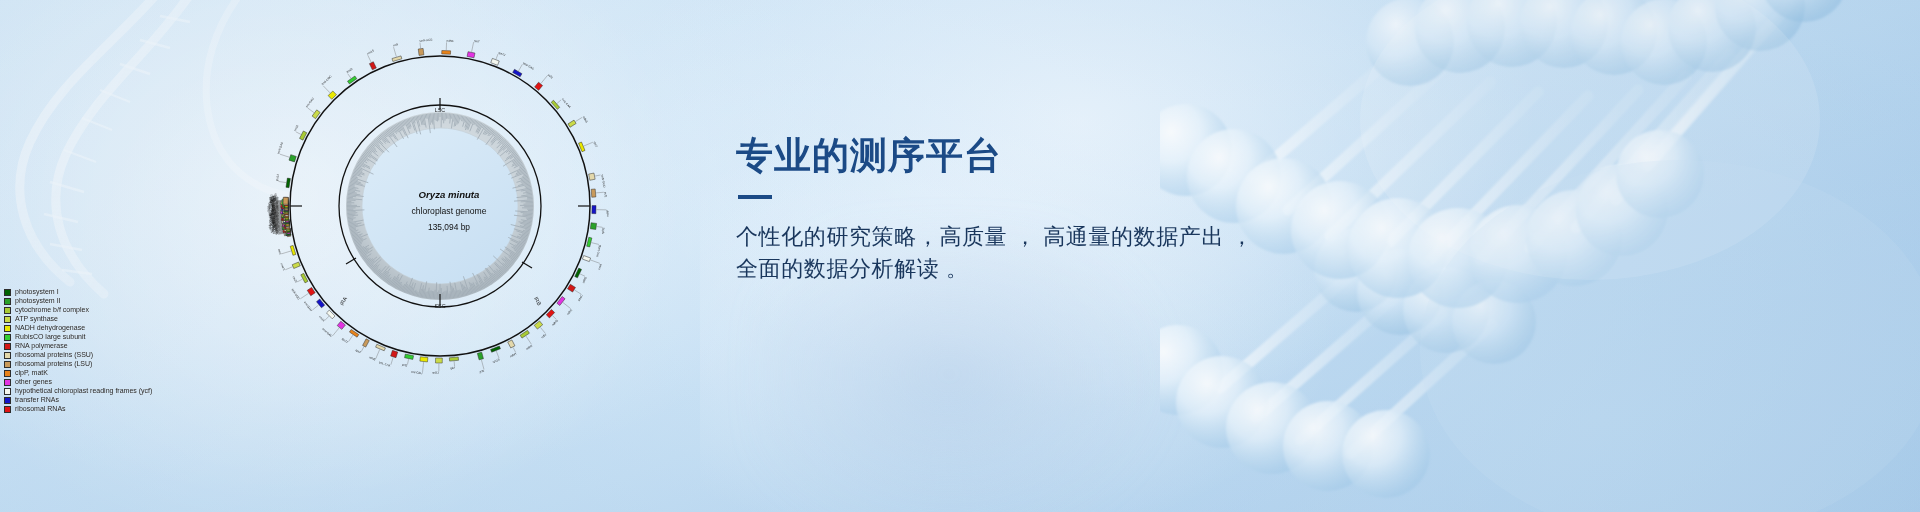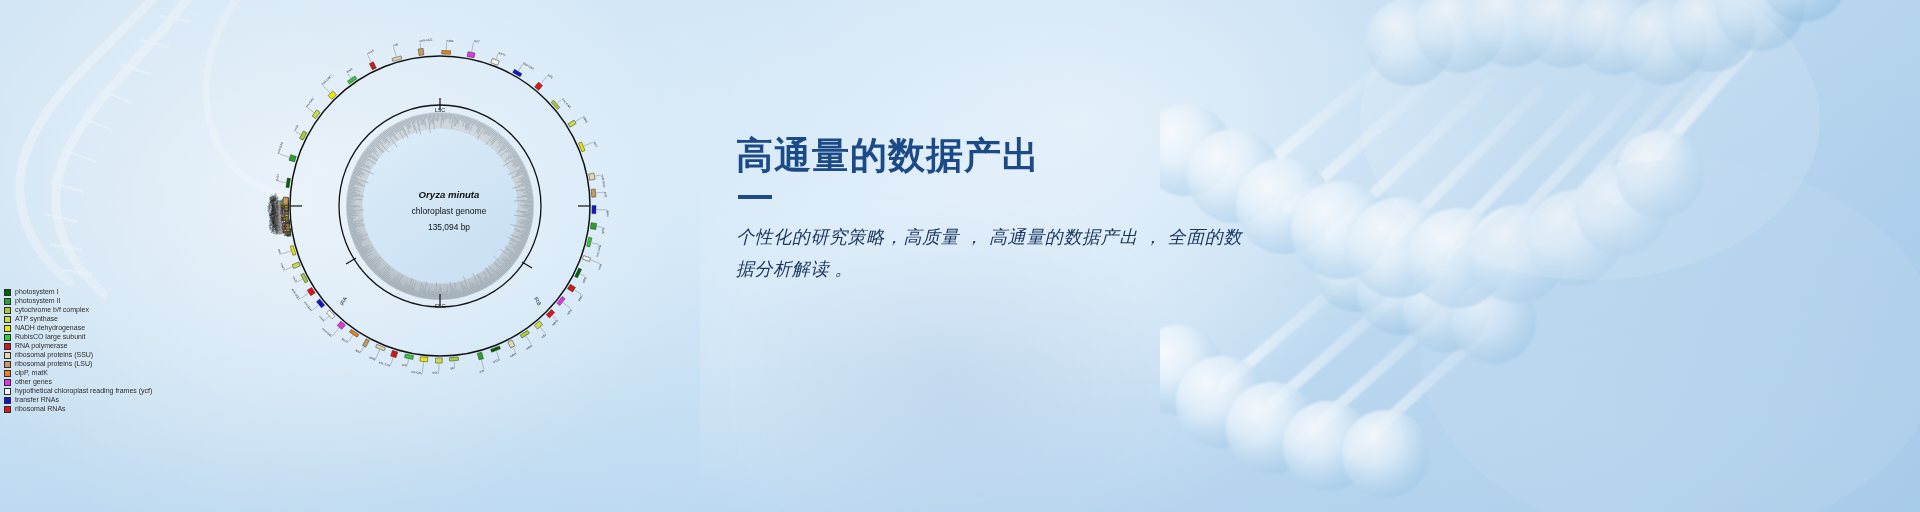--- a/index.html
+++ b/index.html
@@ -72,24 +72,23 @@
   .panel { position:absolute; left:736px; top:136px; width:620px; }
   .panel-title {
     font-size:37px; font-weight:bold; letter-spacing:1px;
     color:#1b4a86; line-height:1.1;
     font-family:"Liberation Sans","DejaVu Sans",sans-serif;
   }
   .panel-rule {
     width:34px; height:4px; background:#1b4a86; margin:18px 0 22px 2px;
   }
   .panel-body {
-    font-size:18px; line-height:32px; color:#19365c; letter-spacing:.6px;
+    font-size:22px; line-height:32px; color:#19365c; letter-spacing:.6px;
     max-width:520px;
     font-family:"Liberation Sans","DejaVu Sans",sans-serif;
-    font-style:italic;
   }
 </style>
 </head>
 <body>
 
 <div id="stage">
 
   <div class="bg-base"></div>
   <div class="bg-soft-left"></div>
   <div class="bg-soft-mid"></div>
@@ -1385,18 +1384,18 @@
         <span class="legend-swatch" style="background: rgb(20, 20, 200);"></span>
         <span class="legend-label">transfer RNAs</span>
       </div>
       <div class="legend-row">
         <span class="legend-swatch" style="background: rgb(224, 20, 20);"></span>
         <span class="legend-label">ribosomal RNAs</span>
       </div>
     </div>
 
   <div class="panel">
-    <div class="panel-title">高通量的数据产出</div>
+    <div class="panel-title">专业的测序平台</div>
     <div class="panel-rule"></div>
     <div class="panel-body">个性化的研究策略，高质量 ， 高通量的数据产出 ， 全面的数据分析解读 。</div>
   </div>
 
 </div>
 
 </body></html>

